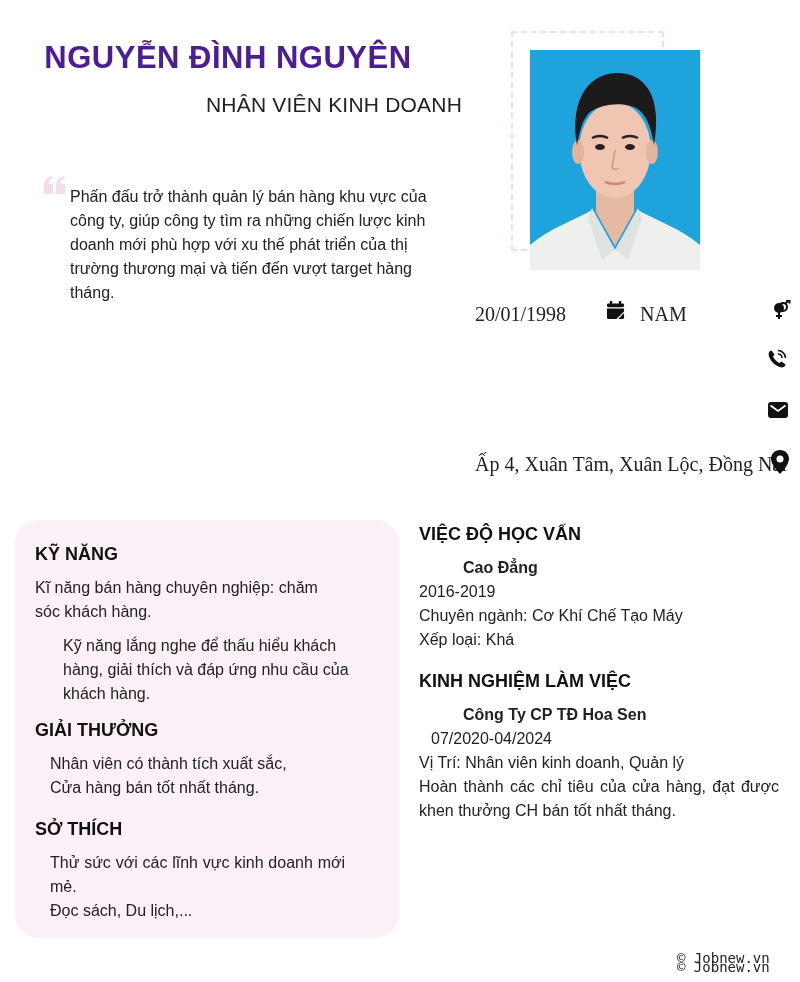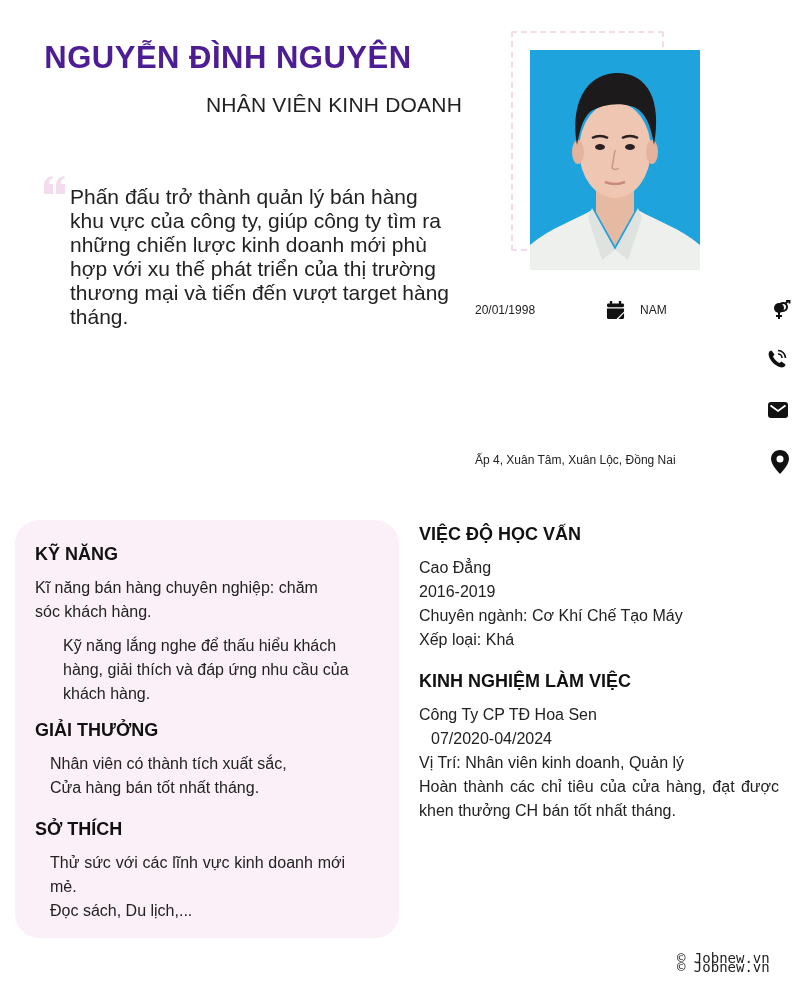--- a/index.html
+++ b/index.html
@@ -13,43 +13,43 @@
     .job-title {
       position: absolute; left: 0; top: 93px; width: 462px; text-align: right;
       font-size: 21px; color: #222; letter-spacing: 0.2px;
     }
 
     .quote-icon {
       position: absolute; left: 44px; top: 176px; width: 22px; height: 18px;
     }
     .objective {
       position: absolute; left: 70px; top: 185px; width: 380px;
-      font-size: 21px; line-height: 24px; color: #222;
+      font-size: 16px; line-height: 24px; color: #222;
     }
 
     .photo-frame {
       position: absolute; left: 511px; top: 31px; width: 153px; height: 220px;
       border: 2px dashed #f2dcea; border-radius: 2px;
     }
     .photo {
       position: absolute; left: 530px; top: 50px; width: 170px; height: 220px;
       background: #1ea3dc; overflow: hidden;
     }
 
-    .info-text { position: absolute; font-size: 12px; color: #222; }
+    .info-text { position: absolute; font-size: 20px; color: #222; font-family: Liberation Serif, serif; }
     .info-icon { position: absolute; width: 20px; height: 20px; }
 
     .left-panel {
       position: absolute; left: 15px; top: 520px; width: 384px; height: 418px;
       background: #fbf0f7; border-radius: 24px;
     }
     .sec-title { position: absolute; font-size: 18px; font-weight: bold; color: #111; }
     .para { position: absolute; font-size: 16px; line-height: 24px; color: #222; }
     .justify { text-align: justify; }
-    .bold { font-weight: normal; }
+    .bold { font-weight: bold; margin-left: 44px; }
 
     .watermark {
       position: absolute; left: 677px; font-family: "DejaVu Sans Mono", monospace;
       font-size: 14px; color: #222; line-height: 14px;
     }
   </style>
 </head>
 <body>
 
 <div class="name">NGUYỄN ĐÌNH NGUYÊN</div>

